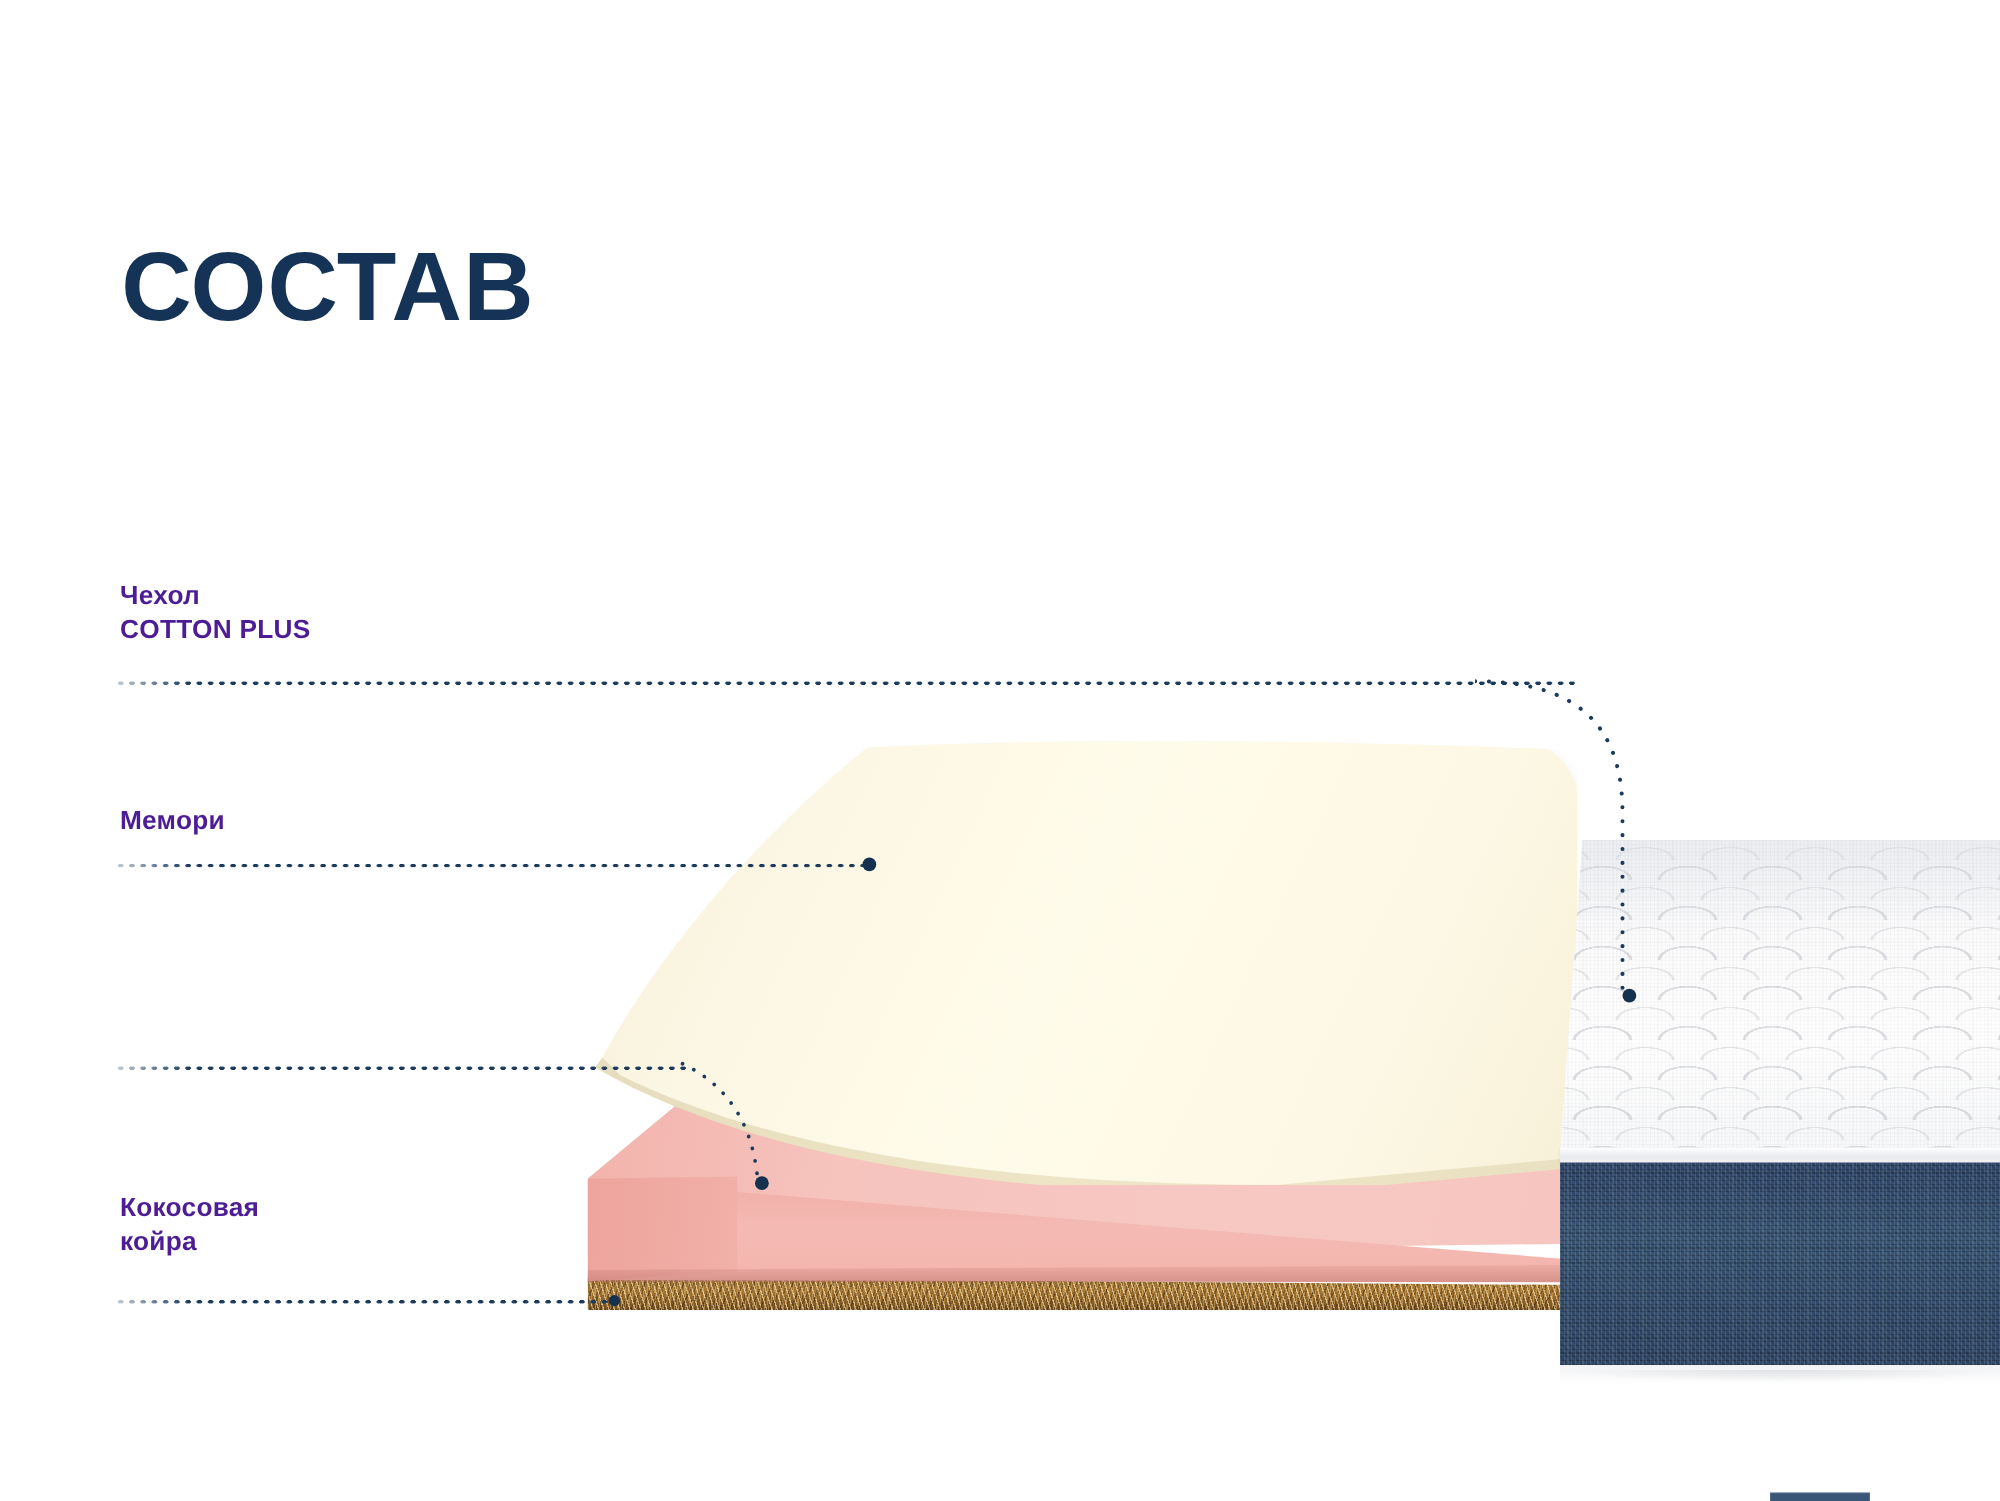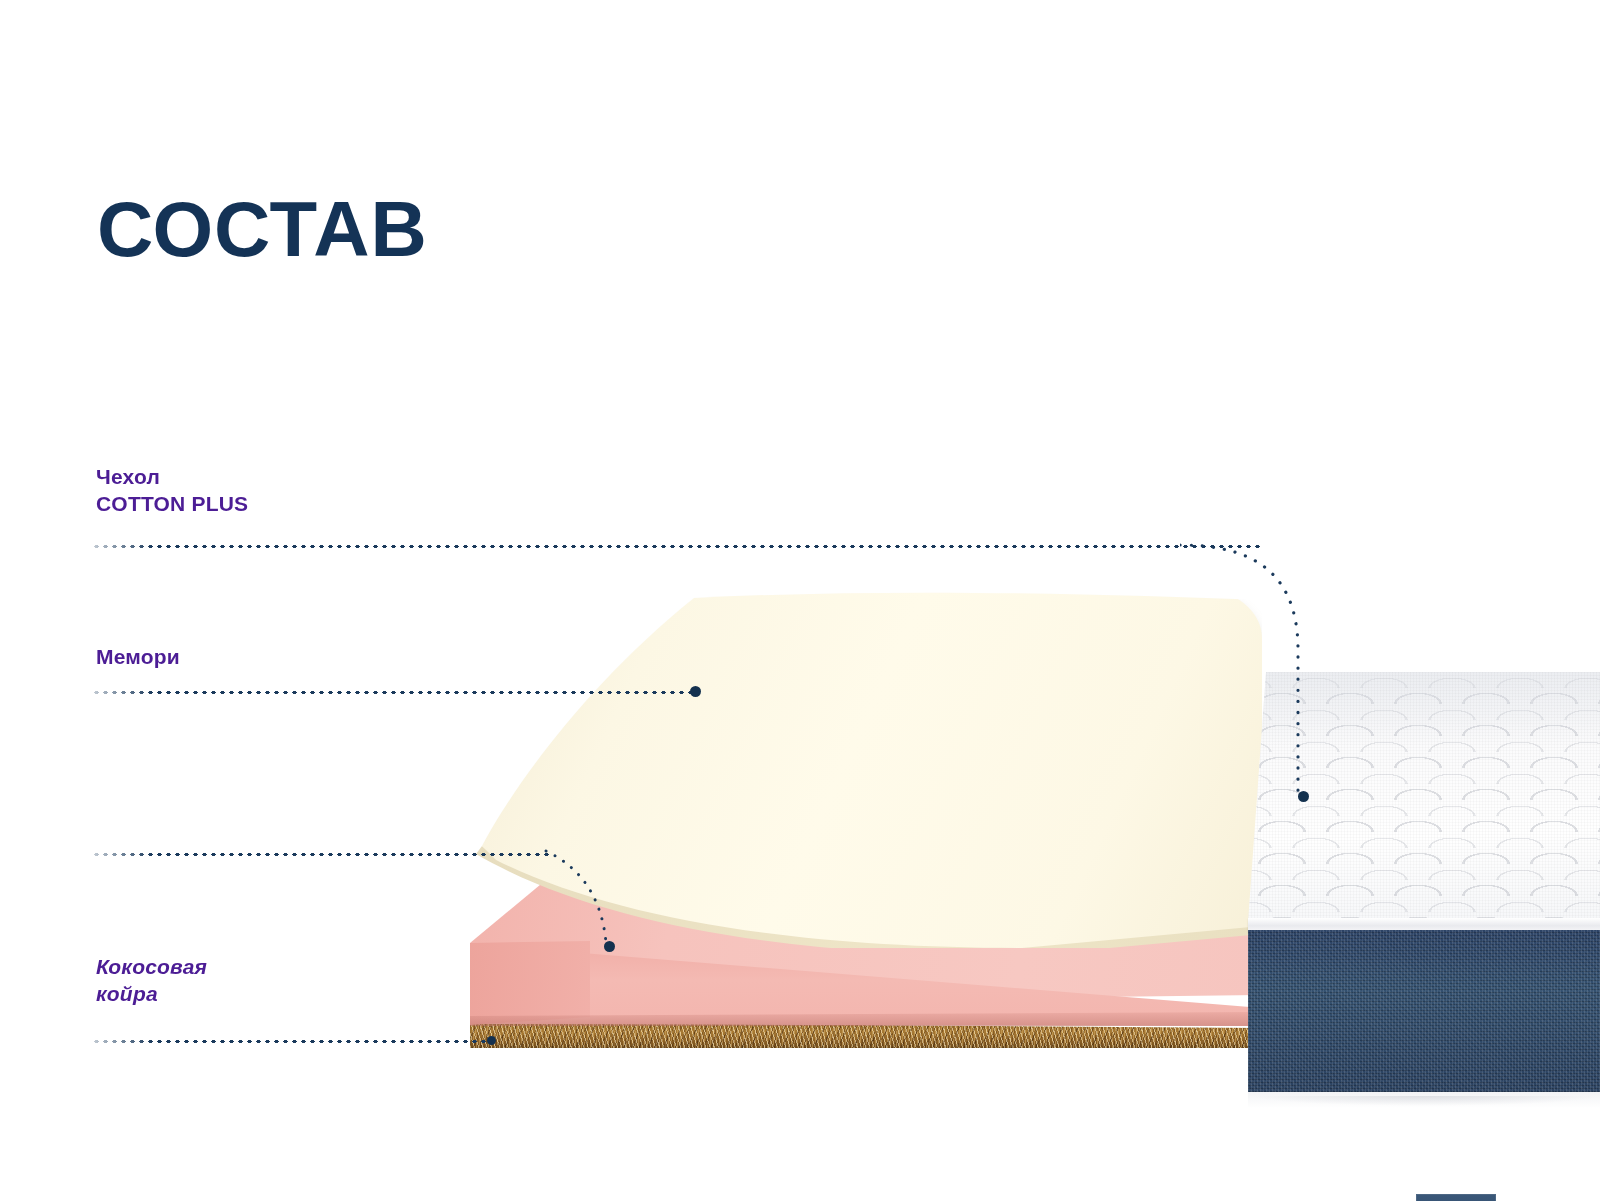--- a/index.html
+++ b/index.html
@@ -39,21 +39,21 @@
     color: #4c1d95;
     font-size: 21px;
     font-weight: bold;
     line-height: 1.30;
     letter-spacing: 0.2px;
     white-space: pre-line;
   }
   #label-cover   { left: 96px; top: 463px; }
   #label-memory  { left: 96px; top: 643px; }
   #label-latex   { left: 96px; top: 778px; }
-  #label-coir    { left: 96px; top: 953px; font-style: italic; }
+  #label-coir    { left: 96px; top: 953px; }
 
   
   .leader {
     position: absolute;
     height: 3px;
     background-image: radial-gradient(circle, #1b3a5c 45%, rgba(0,0,0,0) 46%);
     background-size: 9px 3px;
     background-repeat: repeat-x;
     background-position: 0 50%;
   }

